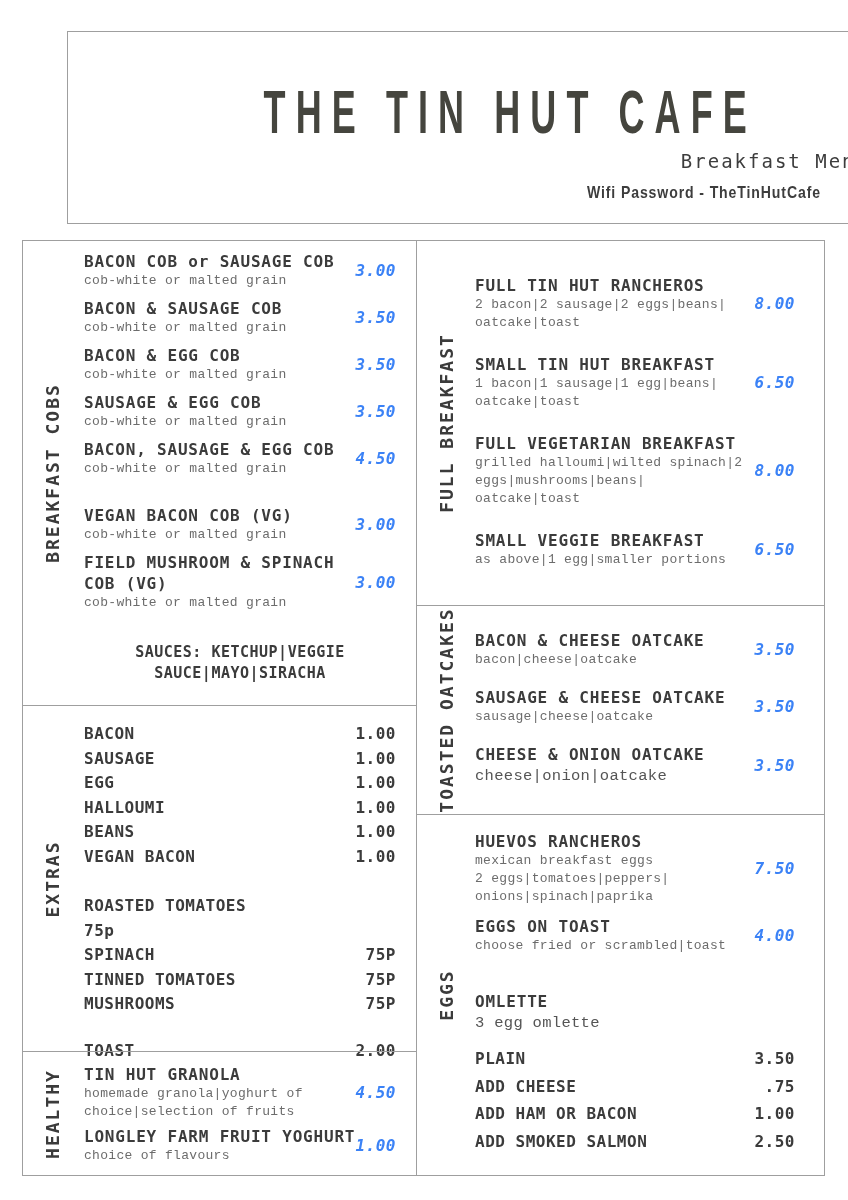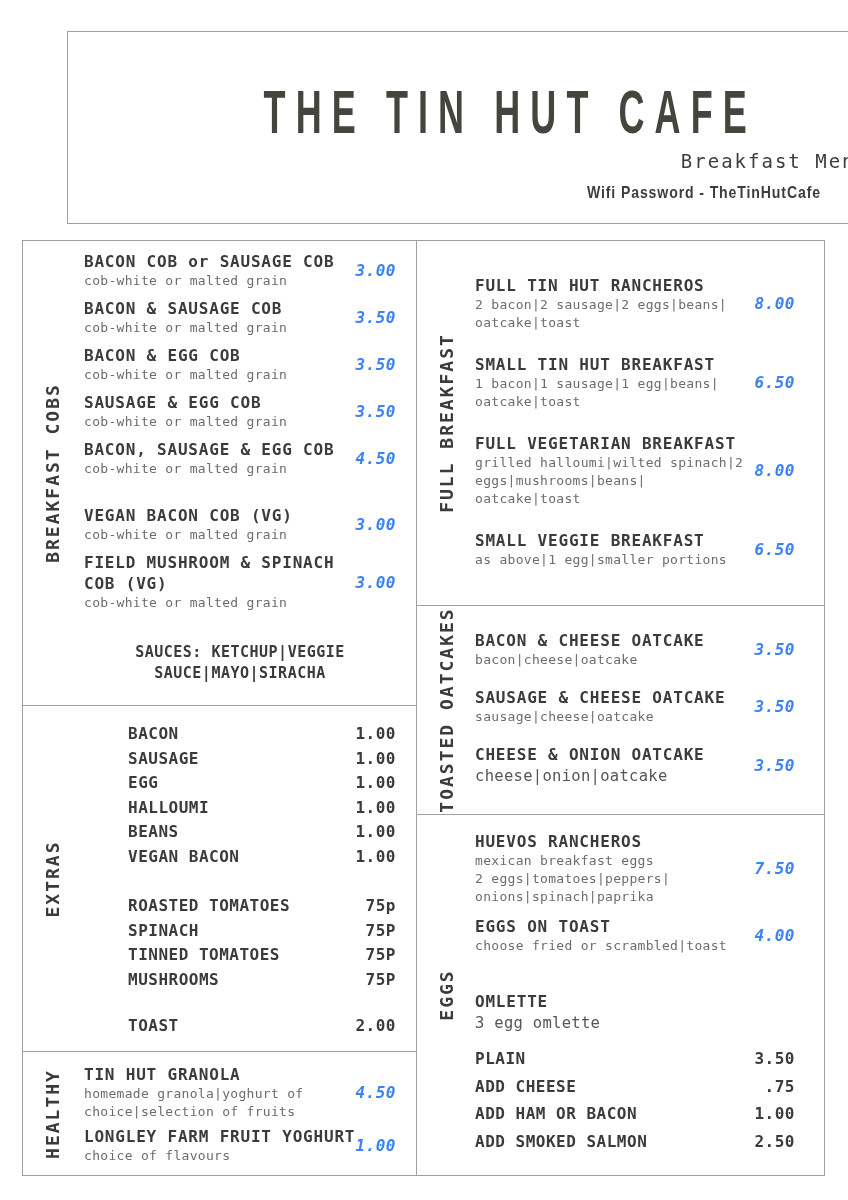--- a/index.html
+++ b/index.html
@@ -39,34 +39,34 @@
     white-space:nowrap; font-weight:bold; font-size:18px; letter-spacing:2px; color:#3b3b3b;
   }
   .content { flex:1 1 auto; box-sizing:border-box; }
   .content-l { padding:10px 20px 0 3px; }
   .content-r { padding:10px 29px 0 0; }
 
   
   .item { display:grid; grid-template-columns:1fr 74px; align-items:center; margin-bottom:8px; }
   .ic { min-width:0; }
   .nm { font-weight:bold; font-size:16px; line-height:21px; letter-spacing:0.8px; white-space:nowrap; color:#3b3b3b; }
-  .ds { font-size:13px; line-height:18px; letter-spacing:0.3px; white-space:nowrap; color:#6c6c6c; }
+  .ds { font-size:13px; line-height:18px; letter-spacing:0.3px; white-space:nowrap; color:#6c6c6c;font-family:Liberation Mono, monospace; }
   .ds-lg { font-size:15.5px; line-height:22px; color:#555555; }
   .pr { font-weight:bold; font-size:16px; letter-spacing:0.5px; text-align:right; white-space:nowrap; color:#3b82f6;font-style:italic; }
 
   .gap-top-lg { margin-top:27px; }
 
   .sauces { margin-top:30px; text-align:center; font-weight:bold; font-size:15px; line-height:21px; letter-spacing:0.5px; color:#3b3b3b; }
 
   
   .row { display:flex; justify-content:space-between; align-items:baseline; line-height:24.5px; }
   .row .rnm { font-weight:bold; font-size:16px; letter-spacing:0.5px; white-space:nowrap; }
   .row .rpr { font-weight:bold; font-size:16px; letter-spacing:0.5px; white-space:nowrap; }
-  .rows-extras { padding-top:16px;margin-left:44px; }
-  .rows-gap1 { margin-top:25px; }
+  .rows-extras { padding-top:16px; }
+  .rows-gap1 { margin-top:25px;flex-direction:column; }
   .rows-gap2 { margin-top:22px; }
 
   
   .fb-items { padding-top:34px; }
   .fb-items .item { margin-bottom:22px; }
   .oc-items { padding-top:24px; }
   .oc-items .item { margin-bottom:18px;gap:11px; }
   .eg-items { padding-top:16px; }
   .eg-items .item { margin-bottom:10px; }
   .item-eggs-toast { margin-bottom:36px !important; }

